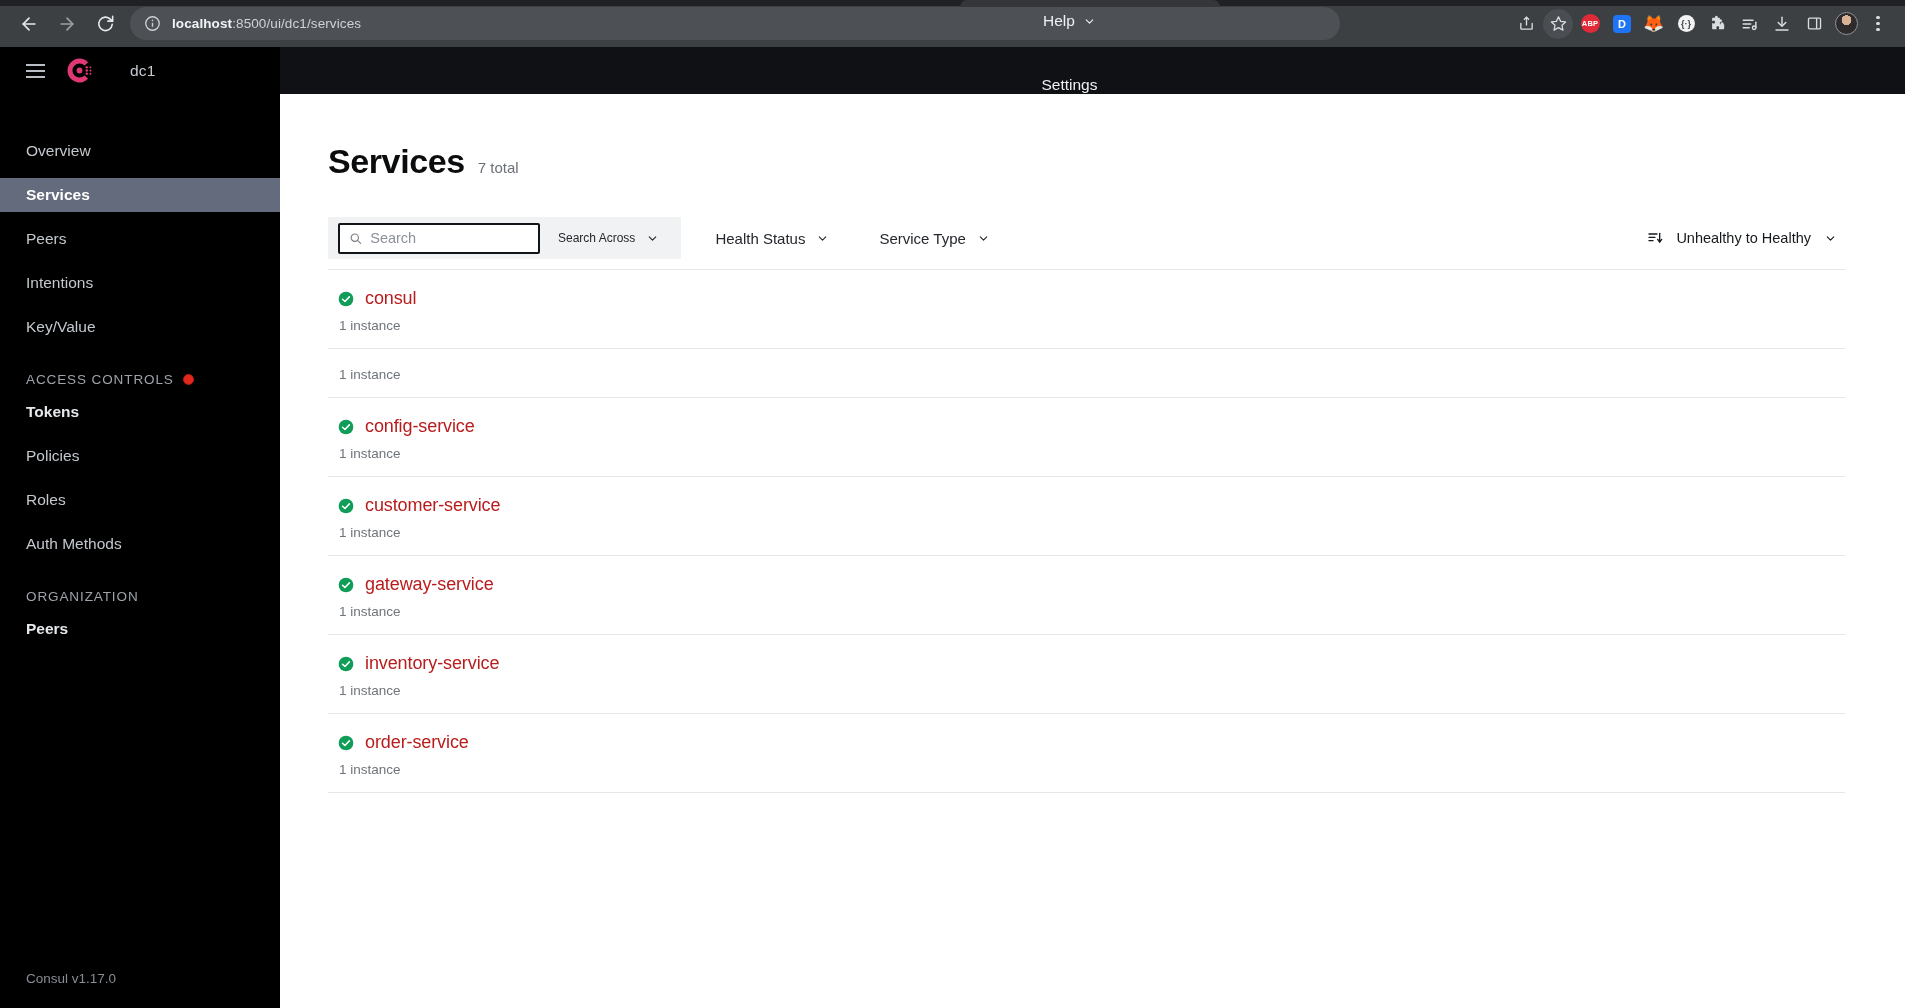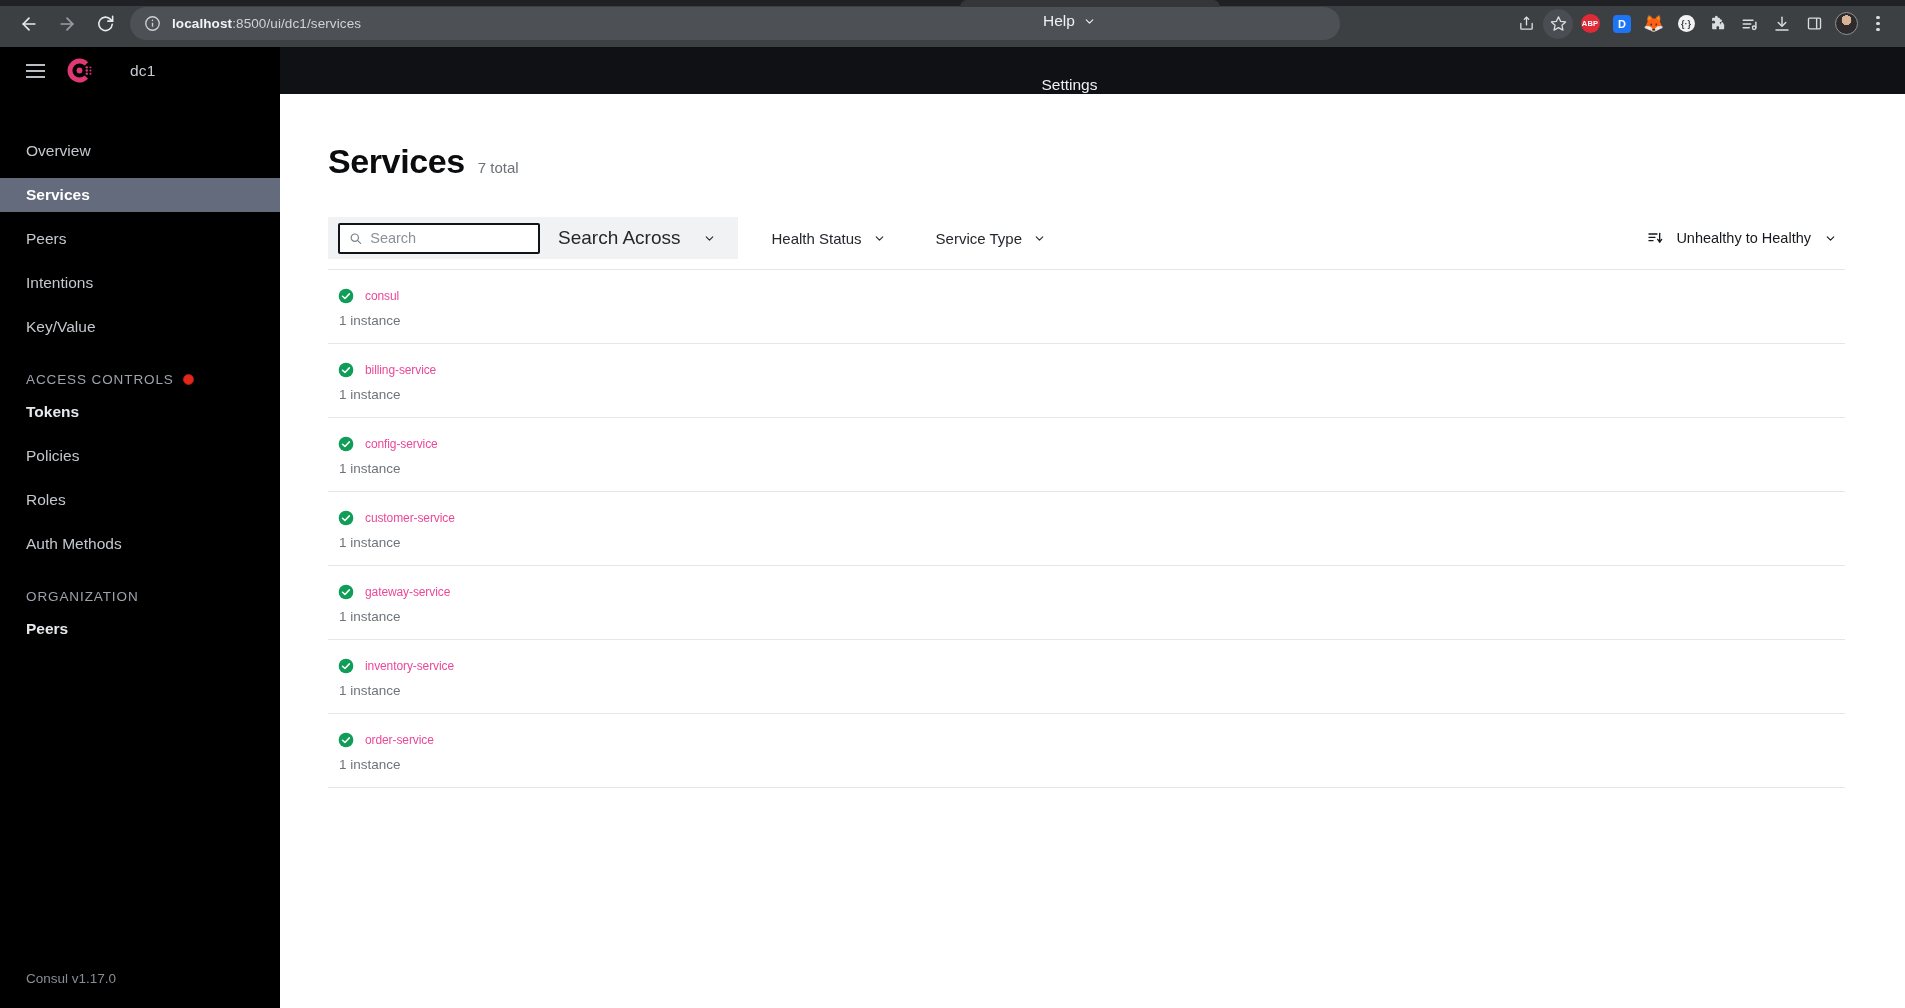--- a/index.html
+++ b/index.html
@@ -245,23 +245,23 @@
     font-size: 14.5px;
     color: #3b4045;
     font-family: "Liberation Sans", sans-serif;
     width: 100%;
     background: transparent;
   }
   .search-box input::placeholder { color: #8b9197; }
   .search-across {
     display: flex;
     align-items: center;
-    gap: 22px;
+    gap: 11px;
     padding: 0 22px 0 10px;
-    font-size: 19px;
+    font-size: 12px;
     color: #24282d;
     cursor: pointer;
     height: 100%;
   }
   .filter-btn {
     display: flex;
     align-items: center;
     gap: 11px;
     padding: 0 16px;
     margin-left: 18px;
@@ -290,22 +290,22 @@
     cursor: pointer;
   }
   .service-name-line {
     display: flex;
     align-items: center;
     gap: 11px;
     margin-bottom: 9px;
   }
   .health-badge { width: 16px; height: 16px; flex: none; }
   .service-name {
-    font-size: 12px;
-    color: #ec4899;
+    font-size: 18px;
+    color: #b91c1c;
     letter-spacing: -.1px;
   }
   .service-meta {
     font-size: 13.5px;
     color: #6e747a;
     padding-left: 1px;
   }
 </style>
 </head>
 <body>
@@ -547,27 +547,20 @@
       <svg class="health-badge" viewBox="0 0 24 24">
         <circle cx="12" cy="12" r="11" fill="#0f9d58"></circle>
         <polyline points="6.8 12.4 10.4 15.8 17 8.8" fill="none" stroke="#ffffff" stroke-width="2.3" stroke-linecap="round" stroke-linejoin="round"></polyline>
       </svg>
       <span class="service-name">consul</span>
     </div>
     <div class="service-meta">1 instance</div>
   </div>
 
   <div class="service-row">
-    <div class="service-name-line">
-      <svg class="health-badge" viewBox="0 0 24 24">
-        <circle cx="12" cy="12" r="11" fill="#0f9d58"></circle>
-        <polyline points="6.8 12.4 10.4 15.8 17 8.8" fill="none" stroke="#ffffff" stroke-width="2.3" stroke-linecap="round" stroke-linejoin="round"></polyline>
-      </svg>
-      <span class="service-name">billing-service</span>
-    </div>
     <div class="service-meta">1 instance</div>
   </div>
 
   <div class="service-row">
     <div class="service-name-line">
       <svg class="health-badge" viewBox="0 0 24 24">
         <circle cx="12" cy="12" r="11" fill="#0f9d58"></circle>
         <polyline points="6.8 12.4 10.4 15.8 17 8.8" fill="none" stroke="#ffffff" stroke-width="2.3" stroke-linecap="round" stroke-linejoin="round"></polyline>
       </svg>
       <span class="service-name">config-service</span>

